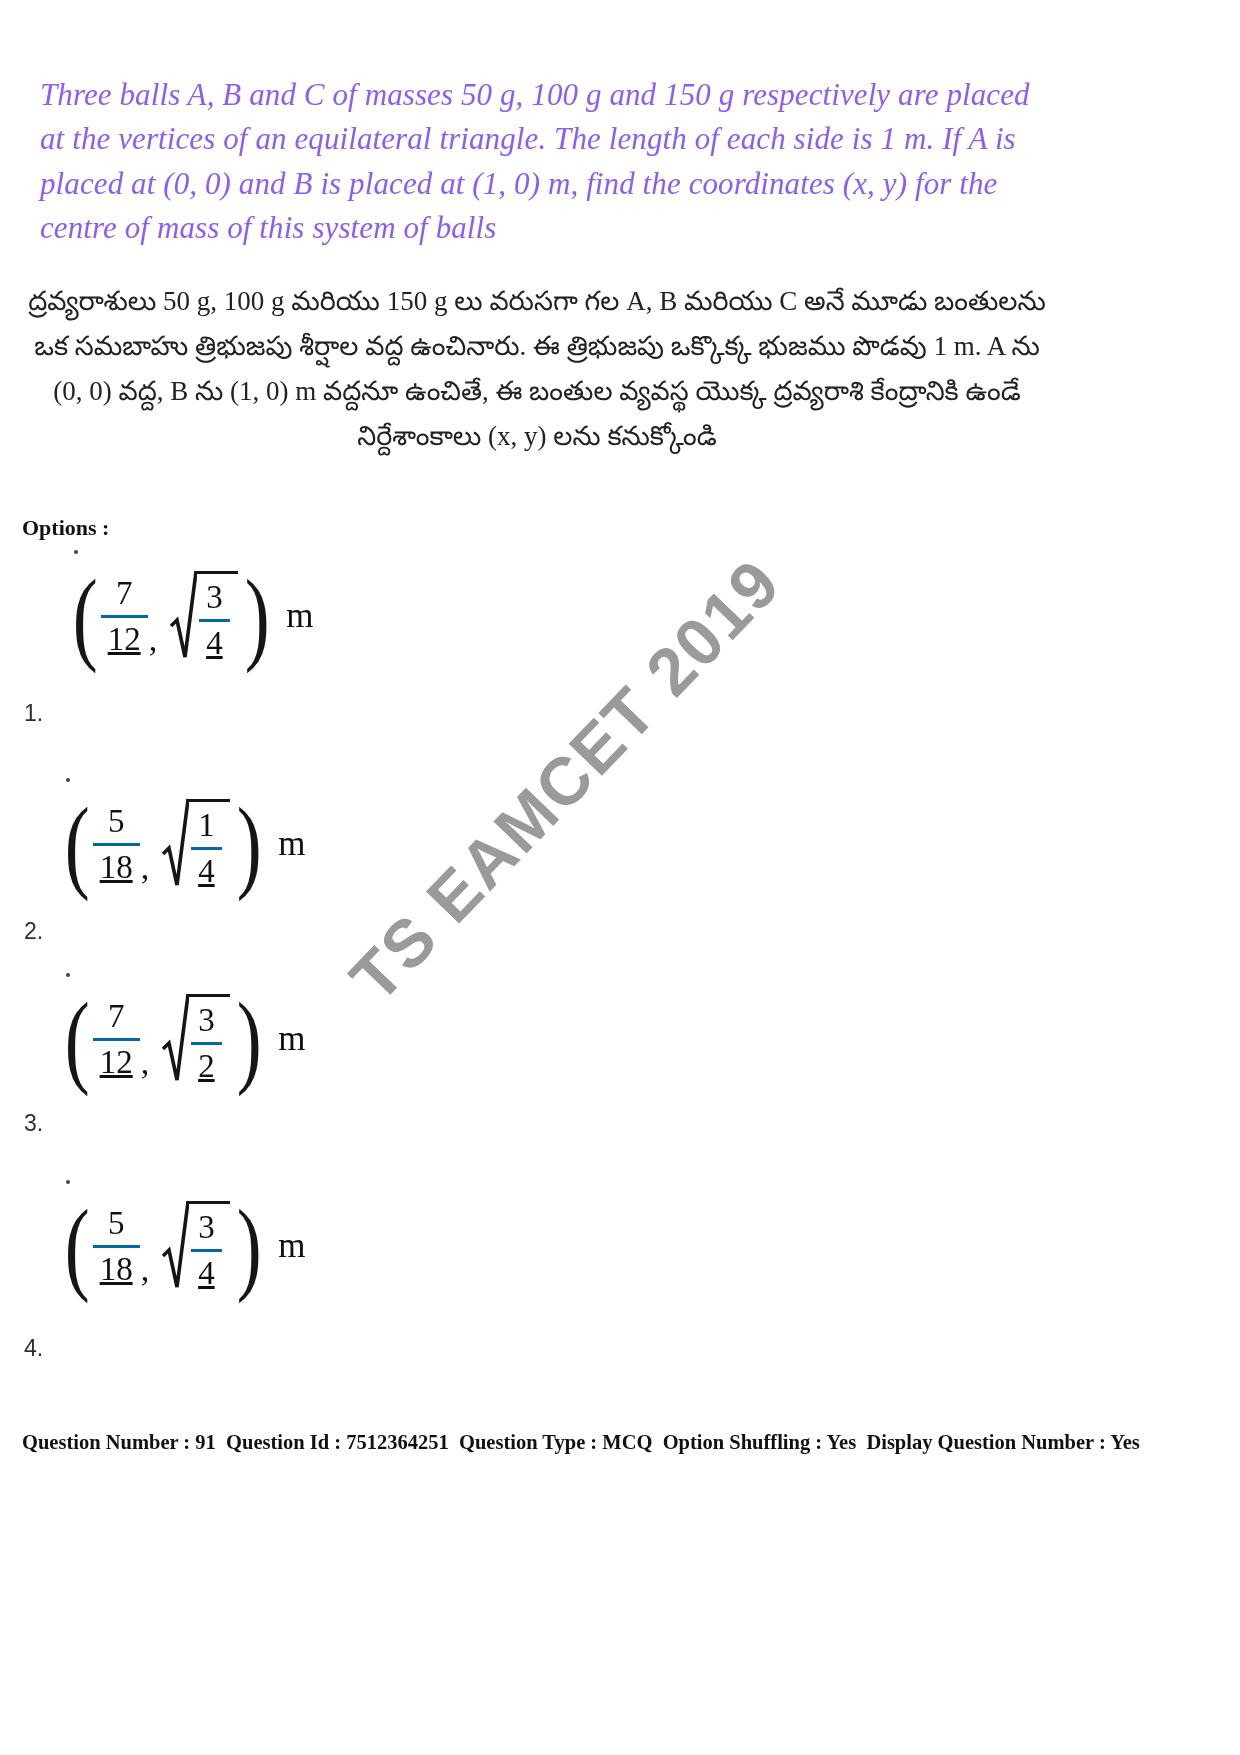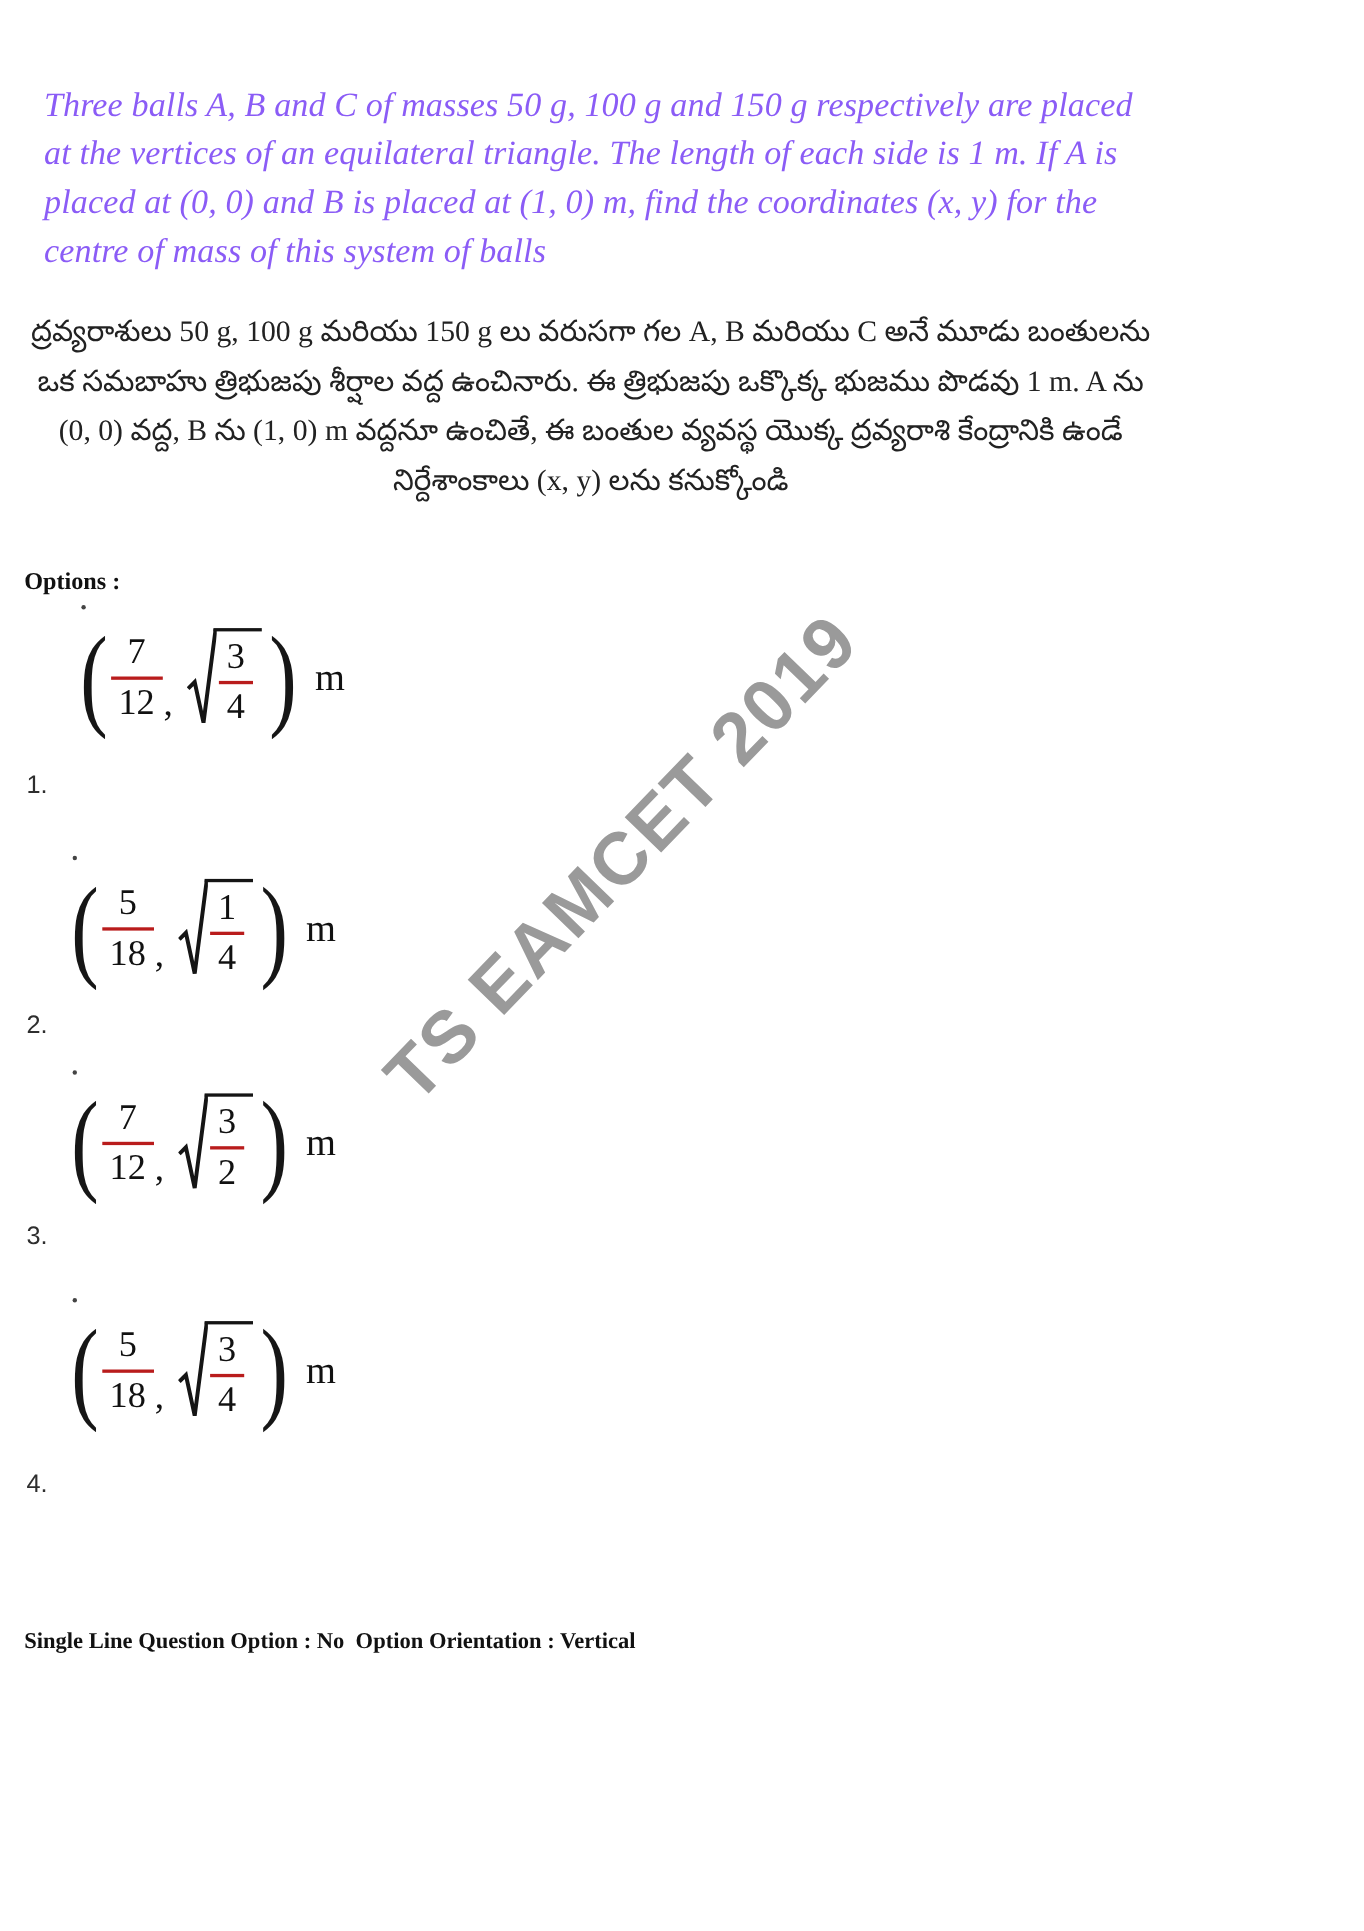--- a/index.html
+++ b/index.html
@@ -56,21 +56,21 @@
     font-size:104px; line-height:104px; font-weight:400;
     transform:scaleX(0.72); color:#161616;
   }
   .paren.open{margin-right:-2px;}
   .paren.close{margin-left:2px;}
   .frac{
     display:inline-flex; flex-direction:column; align-items:center;
     font-size:33px; line-height:1.12; font-weight:500;
   }
   .frac .num{padding:0 7px 3px;}
-  .frac .den{border-top:3px solid #b91c1c; padding:3px 7px 0;}
+  .frac .den{border-top:3px solid #0369a1; padding:3px 7px 0;text-decoration:underline;}
   .comma{
     font-size:34px; align-self:center; transform:translateY(24px);
     margin:0 3px 0 1px;
   }
   .sqrt{display:flex; align-items:flex-start; margin-left:10px;}
   .rad-svg{display:block; margin-top:0;}
   .radicand{
     border-top:3px solid #151515; margin-left:-3px; margin-top:2px;
     padding:5px 8px 0 5px;
   }
@@ -185,17 +185,17 @@
         <span class="radicand frac">
           <span class="num">3</span>
           <span class="den">4</span>
         </span>
       </span>
       <span class="paren close">)</span>
       <span class="unit">m</span>
     </div>
     <div class="opt-num" id="opt-num-4">4.</div>
 
-    <div class="footer"><br>
-<span>Single Line Question Option : No  Option Orientation : Vertical</span></div>
+    <div class="footer"><span>Question Number : 91  Question Id : 7512364251  Question Type : MCQ  Option Shuffling : Yes  Display Question Number : Yes</span><br>
+</div>
   </div>
 
 </div>
 
 </body></html>

